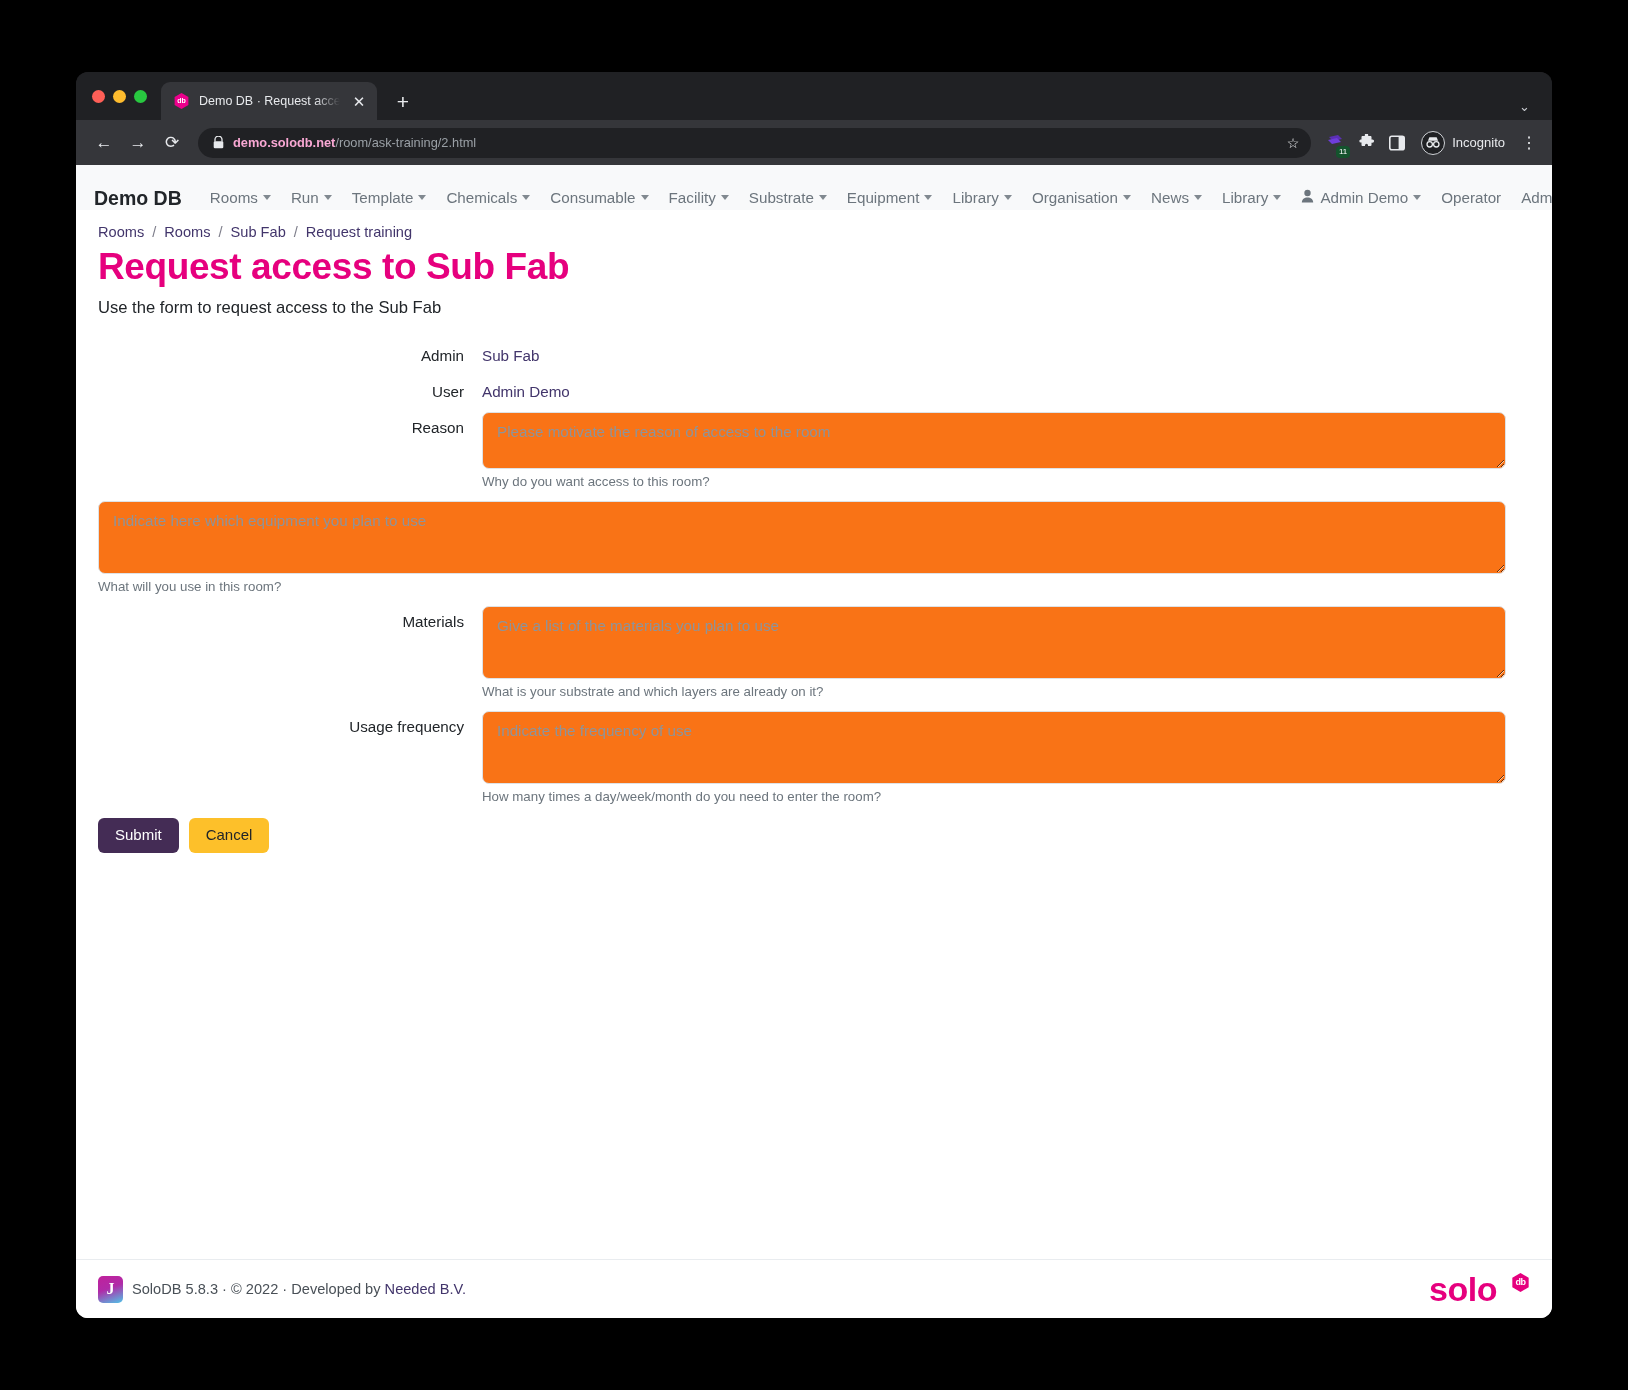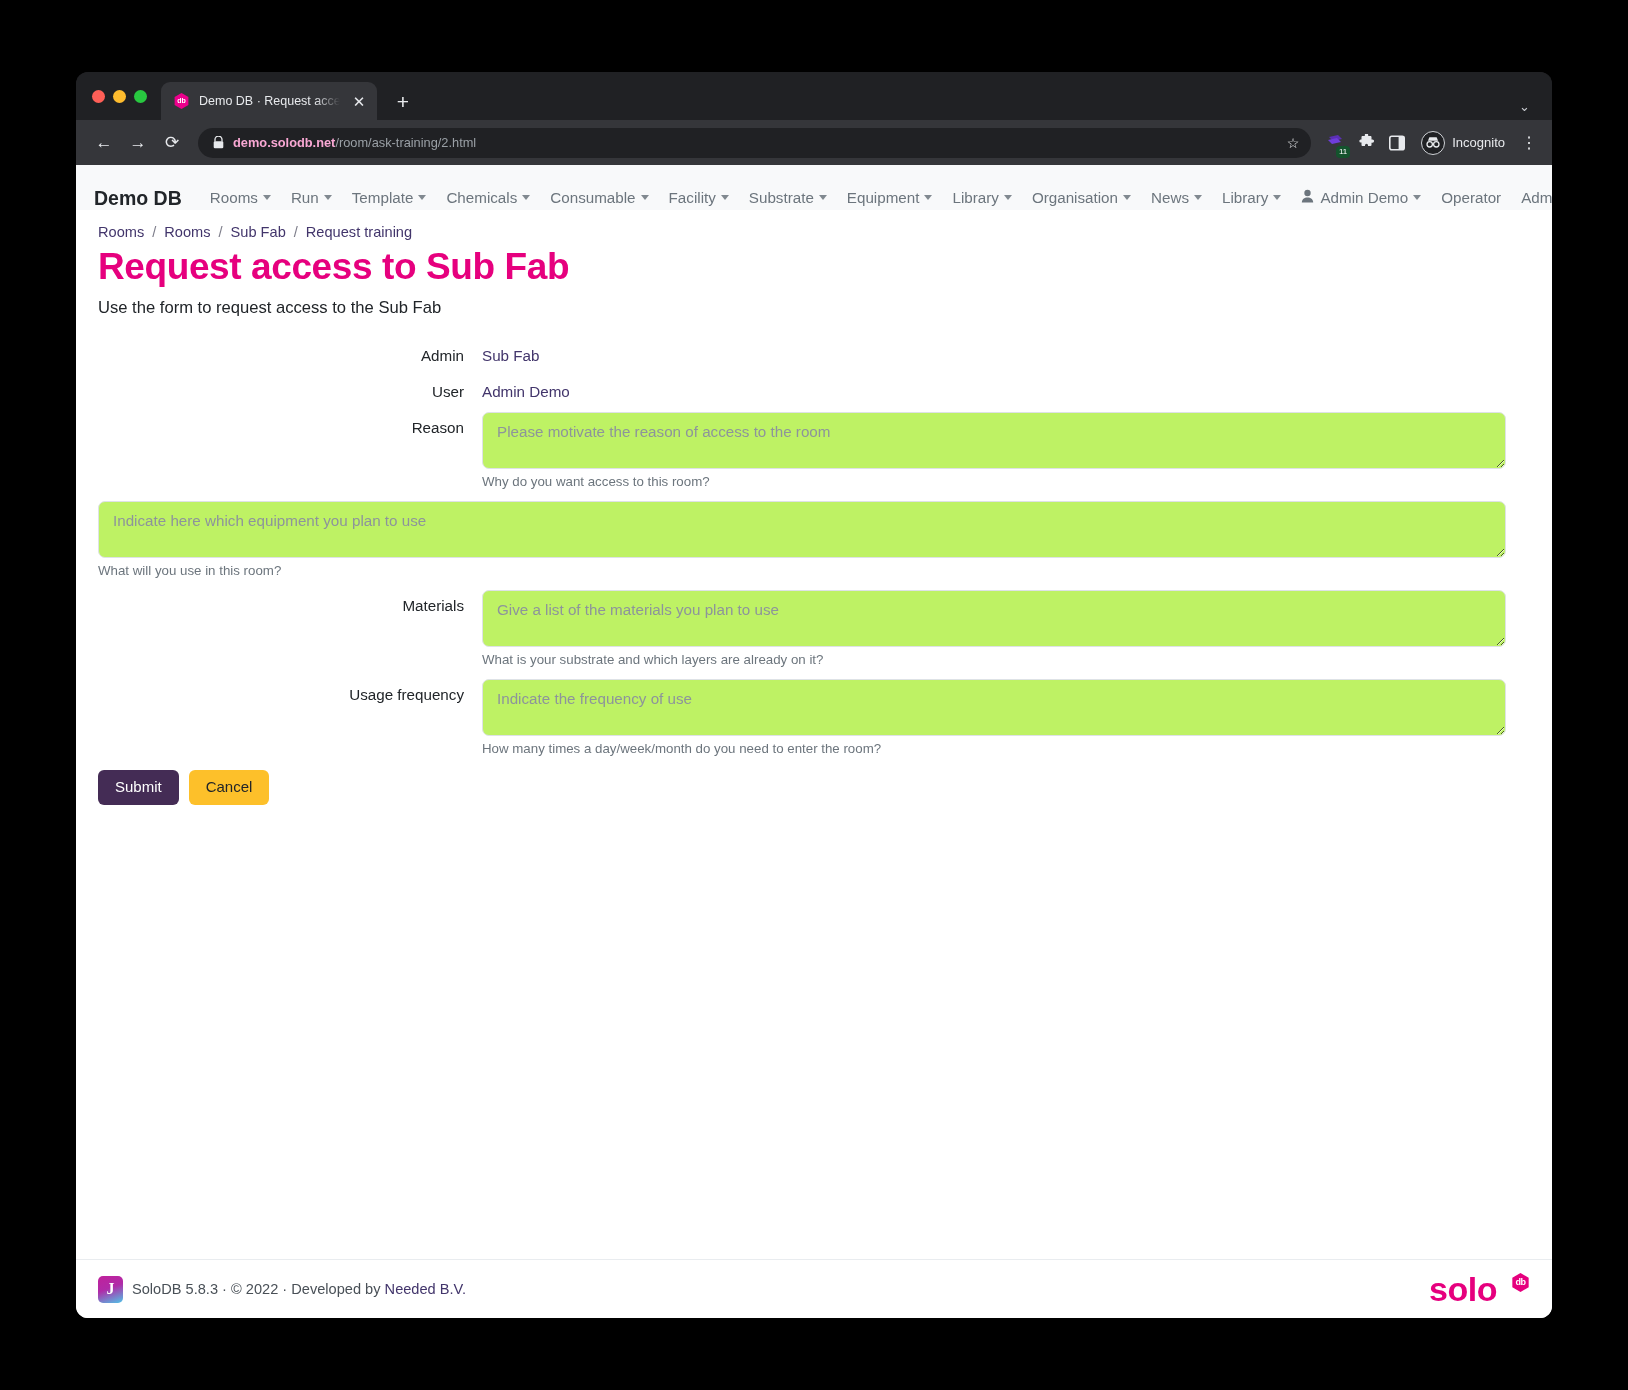--- a/index.html
+++ b/index.html
@@ -278,25 +278,25 @@
     width: 100%;
     border: 1px solid #dee2e6;
     border-radius: 7px;
     padding: 10px 14px;
     font-family: "Liberation Sans", sans-serif;
     font-size: 15.2px;
     color: #212529;
     resize: vertical;
     outline: none;
     display: block;
-    background: #bef264;
+    background: #f97316;
   }
   textarea.ta::placeholder { color: #8d949b; }
   textarea.ta.tall { height: 57px; }
-  textarea.ta.short { height: 57px; }
+  textarea.ta.short { height: 73px; }
   .help {
     font-size: 13.3px;
     color: #6c757d;
     margin-top: 5px;
   }
   .btn-row { display: flex; gap: 10px; margin-top: 14px; }
   .btn {
     border: none;
     border-radius: 6px;
     padding: 9px 17px;

